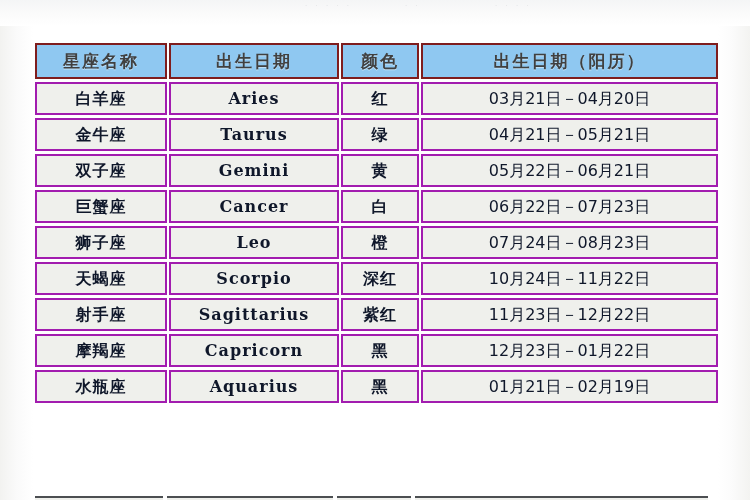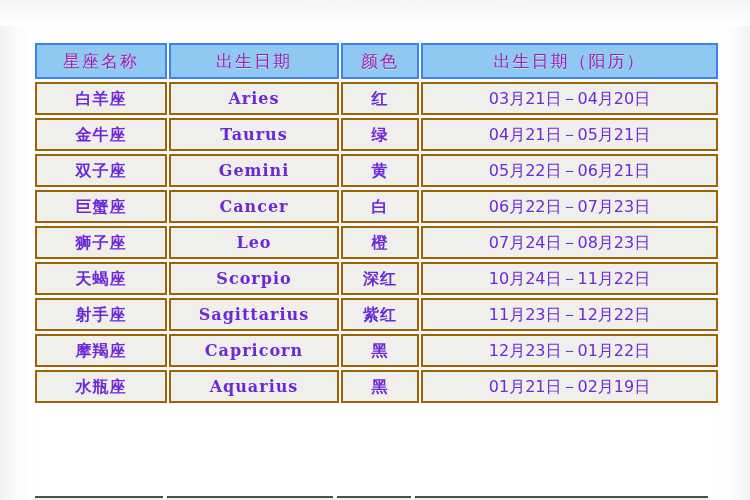--- a/index.html
+++ b/index.html
@@ -65,41 +65,41 @@
     left: 33px;
     top: 14px;
     width: 685px;
     border-collapse: separate;
     border-spacing: 2px 3px;
     table-layout: fixed;
   }
 
   table#zodiac-table th,
   table#zodiac-table td {
-    border: 2px solid #a16207;
+    border: 2px solid #a21caf;
     padding: 0;
     height: 29px;
     text-align: center;
     vertical-align: middle;
     background: #eff0ec;
-    color: #6d28d9;
+    color: #0f172a;
     font-size: 16px;
     line-height: 29px;
     white-space: nowrap;
     overflow: hidden;
   }
 
   table#zodiac-table thead th {
     background: #8fc8f1;
-    border: 2px solid #3b82f6;
-    color: #a21caf;
+    border: 2px solid #7f1d1d;
+    color: #404040;
     height: 32px;
     line-height: 32px;
     font-size: 17px;
-    font-weight: normal;
+    font-weight: bold;
     letter-spacing: 2px;
     text-shadow: 0 1px 0 rgba(255,255,255,0.45);
   }
 
   
   col.c-name   { width: 132px; }
   col.c-eng    { width: 170px; }
   col.c-color  { width: 78px;  }
   col.c-date   { width: 297px; }
 

